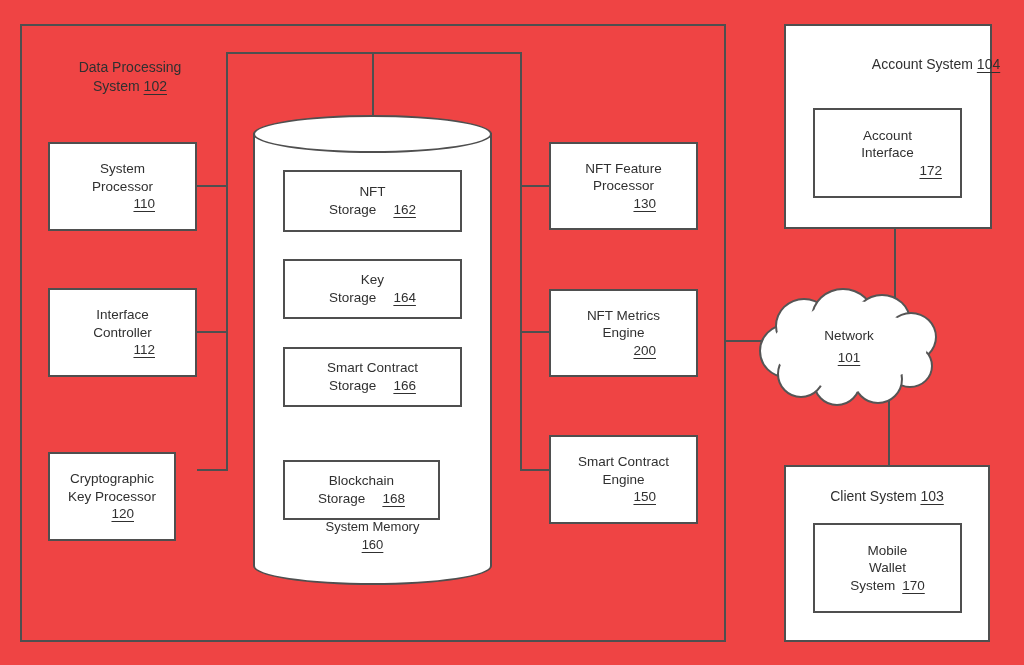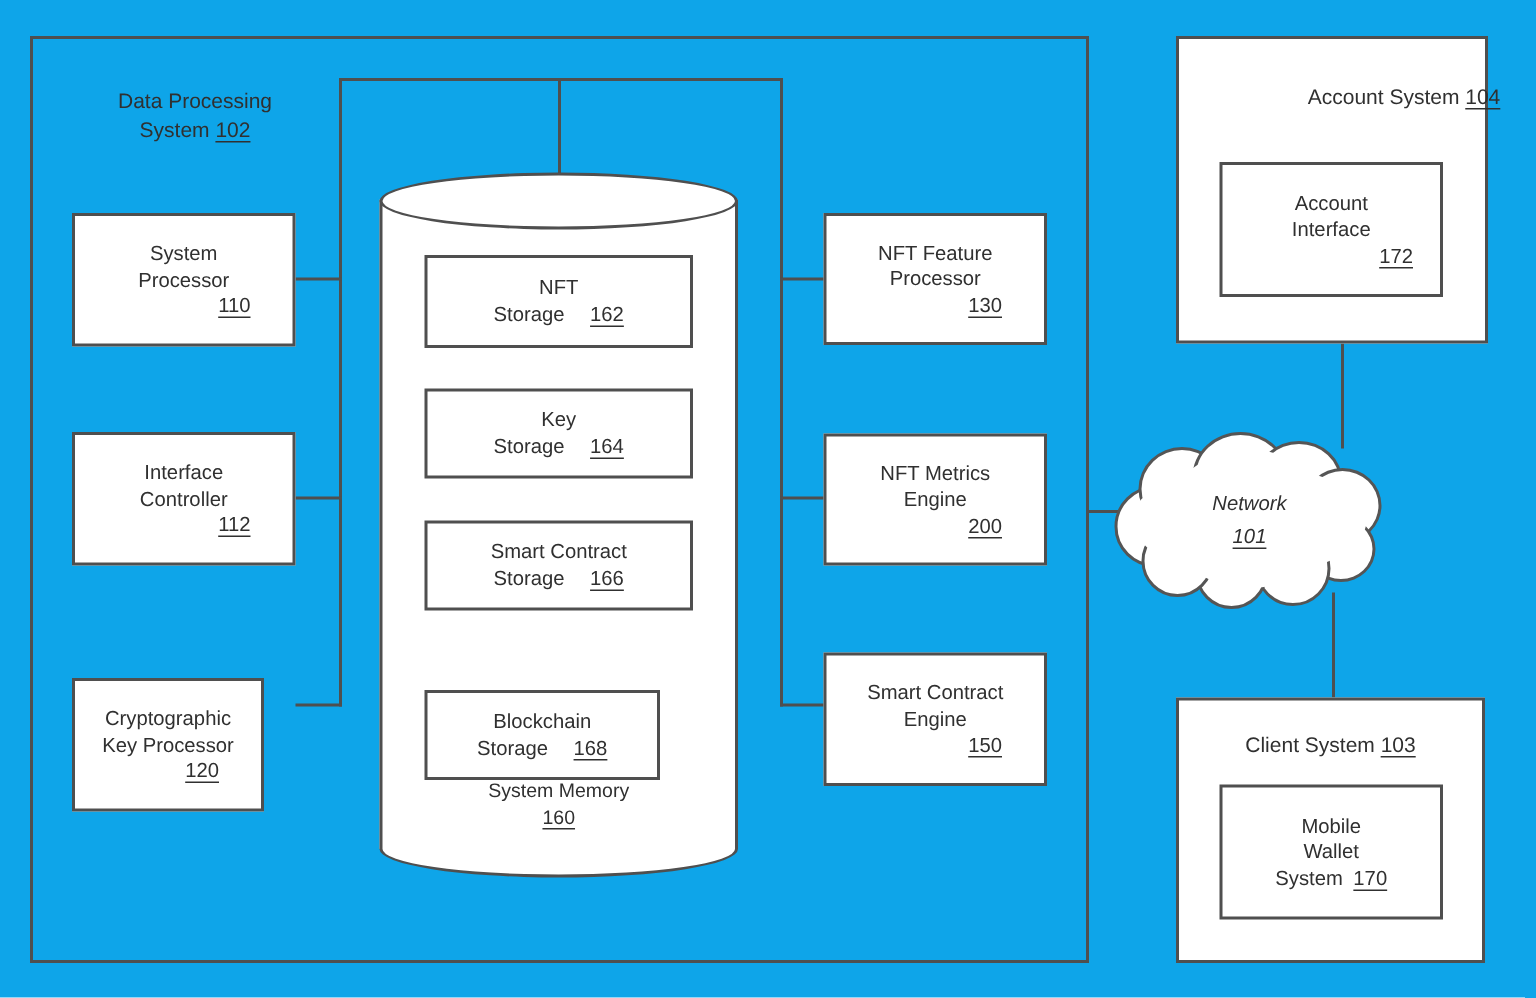--- a/index.html
+++ b/index.html
@@ -1,33 +1,33 @@
 <!DOCTYPE html>
 <html><head>
 <meta charset="utf-8">
 <style>
   html,body { margin:0; padding:0; background:#ffffff; }
   .canvas {
-    position:relative; width:1024px; height:665px; background:#0ea5e9;
+    position:relative; width:1024px; height:665px; background:#ef4444;
     font-family:"Liberation Sans", sans-serif; color:#303030; overflow:hidden;
   }
   .box {
     position:absolute; box-sizing:border-box;
     border:2px solid #4f4f4f; background:#ffffff;
     display:flex; flex-direction:column; align-items:center; justify-content:center;
     font-size:13.5px; line-height:1.3; text-align:center; z-index:5;
   }
   .outline { position:absolute; box-sizing:border-box; border:2px solid #4f4f4f; background:transparent; z-index:0; }
   .title {
     position:absolute; font-size:14px; line-height:1.35; text-align:center; z-index:6;
   }
   .hline { position:absolute; height:2px; background:#4f4f4f; z-index:1; }
   .vline { position:absolute; width:2px;  background:#4f4f4f; z-index:1; }
   .ref { text-decoration:underline; text-underline-offset:2.5px; }
-  .refline { width:100%; text-align:right; padding-right:28px; box-sizing:border-box; }
+  .refline { width:100%; text-align:right; padding-right:40px; box-sizing:border-box; }
   .row { display:flex; flex-direction:row; align-items:baseline; justify-content:center; gap:17px; }
   .row.tight { gap:7px; }
   
   .cyl-ellipse {
     position:absolute; box-sizing:border-box; border:2px solid #4f4f4f;
     border-radius:50%; background:#ffffff;
   }
   .cyl-body {
     position:absolute; box-sizing:border-box; background:#ffffff;
     border-left:2px solid #4f4f4f; border-right:2px solid #4f4f4f;
@@ -153,21 +153,21 @@
   <div class="outline" style="left:784px; top:24px; width:208px; height:205px; z-index:2; background:#ffffff;"></div>
   <div class="title" style="left:784px; top:55px; width:208px; z-index:6;padding-left:48px;">
     <span>Account System</span>&nbsp;<span class="ref">104</span>
   </div>
   <div class="box" style="left:813px; top:108px; width:149px; height:90px;">
     <div>Account</div>
     <div>Interface</div>
     <div class="refline" style="padding-right:18px;"><span class="ref">172</span></div>
   </div>
 
-  <div class="cloud" style="left:743px; top:286px; width:180px; height:122px;font-style:italic;">
+  <div class="cloud" style="left:759px; top:286px; width:180px; height:122px;">
     <div class="cb" style="left:0px;   top:38px; width:54px; height:54px;"></div>
     <div class="cb" style="left:16px;  top:12px; width:58px; height:56px;"></div>
     <div class="cb" style="left:52px;  top:2px;  width:64px; height:60px;"></div>
     <div class="cb" style="left:94px;  top:8px;  width:58px; height:54px;"></div>
     <div class="cb" style="left:126px; top:26px; width:52px; height:50px;"></div>
     <div class="cb" style="left:128px; top:58px; width:46px; height:44px;"></div>
     <div class="cb" style="left:94px;  top:68px; width:50px; height:50px;"></div>
     <div class="cb" style="left:54px;  top:72px; width:48px; height:48px;"></div>
     <div class="cb" style="left:18px;  top:64px; width:48px; height:48px;"></div>
     <div class="cmask" style="left:12px; top:24px; width:156px; height:74px;"></div>

